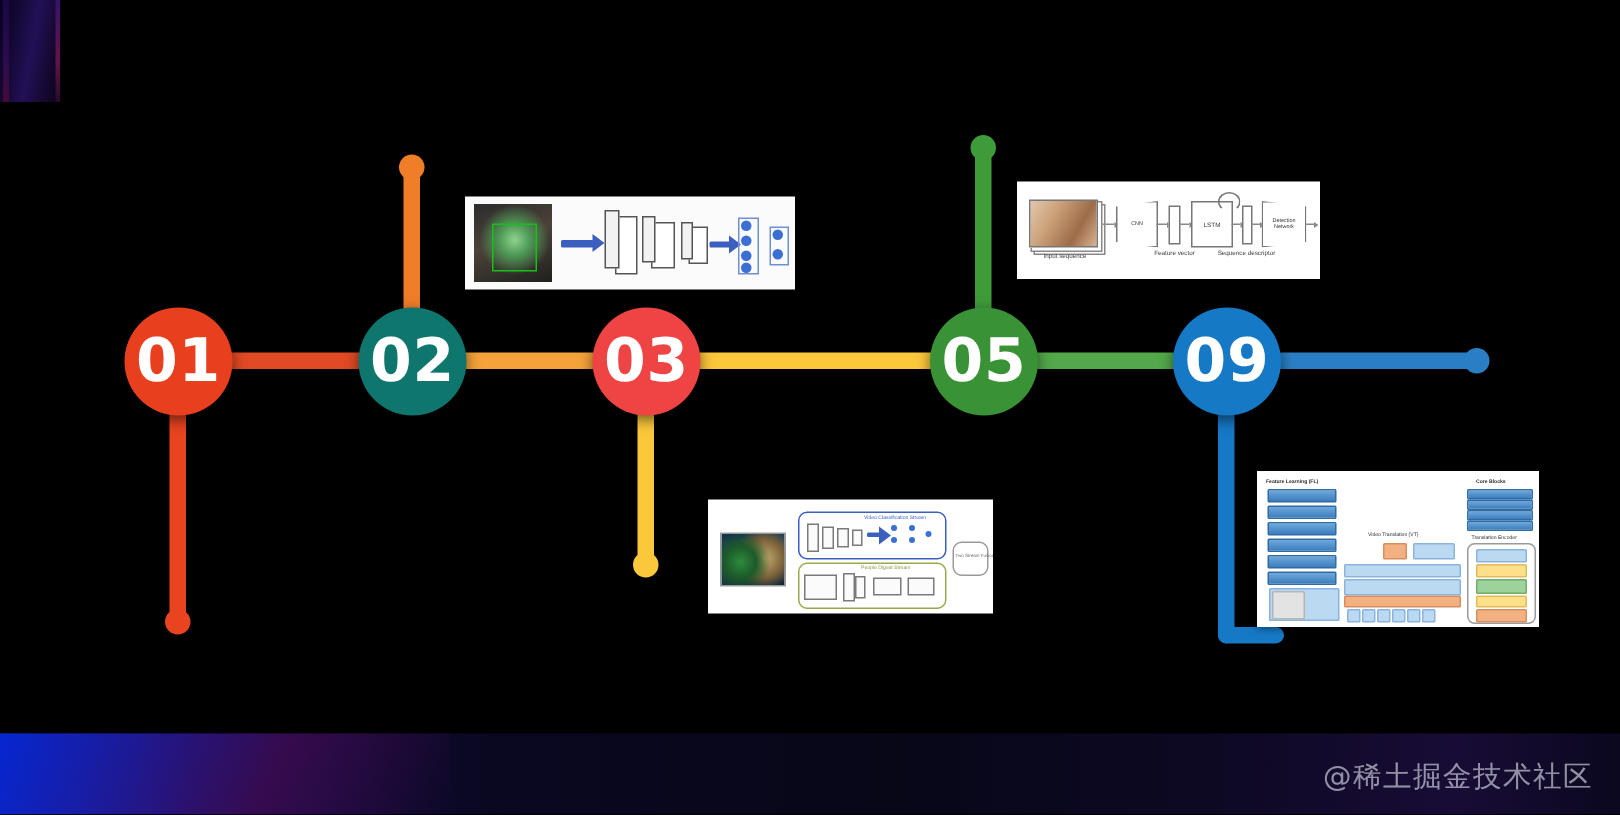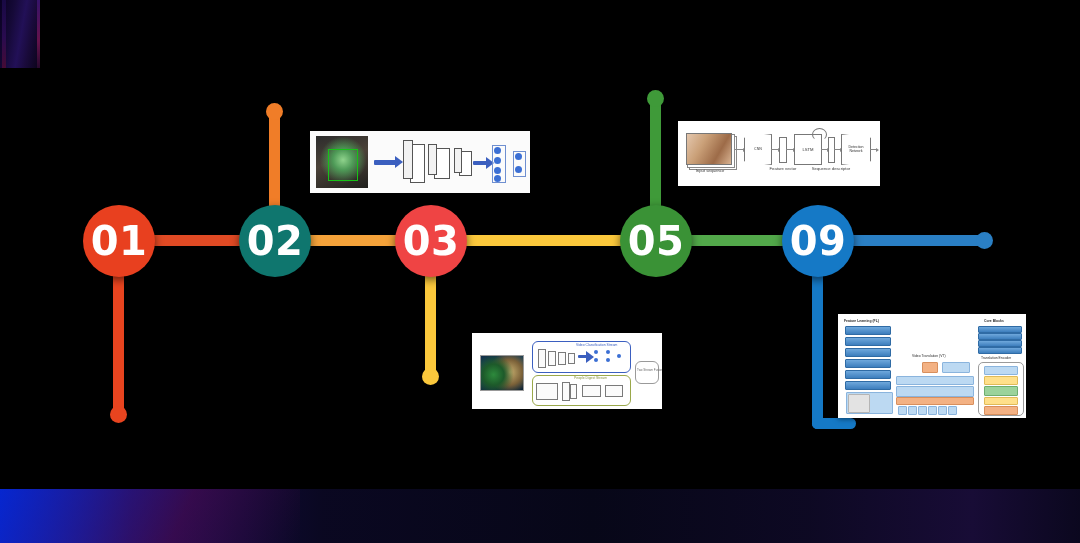--- a/index.html
+++ b/index.html
@@ -395,14 +395,15 @@
 
     <div class="hdr" style="left:143px; top:42px; font-weight:normal;">Translation Encoder</div>
     <div class="rnd" style="left:140px; top:48px; width:44px; height:52px;"></div>
     <div class="lblue-blk" style="left:146px; top:52px; width:32px; height:7px;"></div>
     <div class="yl-blk" style="left:146px; top:62px; width:32px; height:7px;"></div>
     <div class="gr-blk" style="left:146px; top:72px; width:32px; height:8px;"></div>
     <div class="yl-blk" style="left:146px; top:83px; width:32px; height:6px;"></div>
     <div class="or-blk" style="left:146px; top:92px; width:32px; height:7px;"></div>
   </div>
 
+  <div class="watermark">@稀土掘金技术社区</div>
 
 </div>
 
 </body></html>

